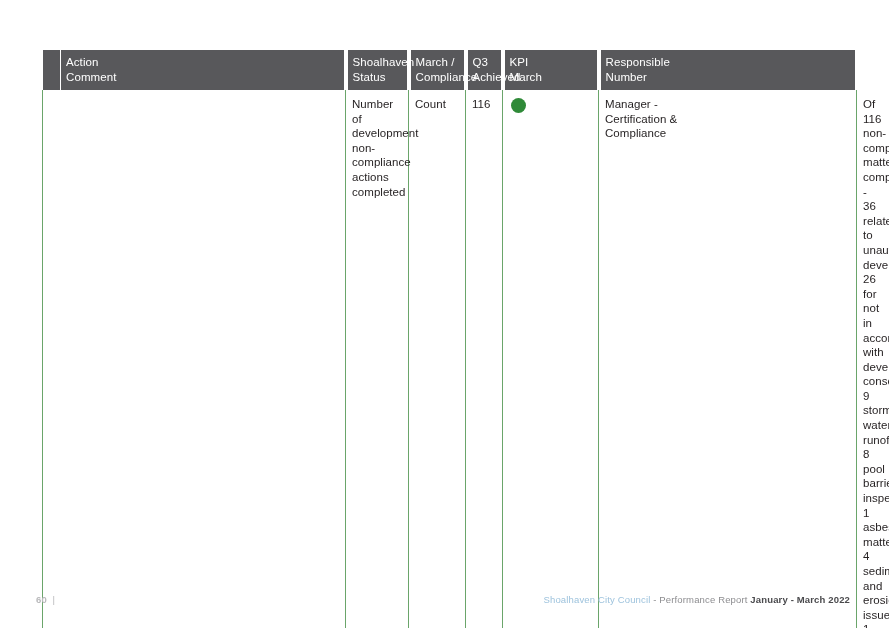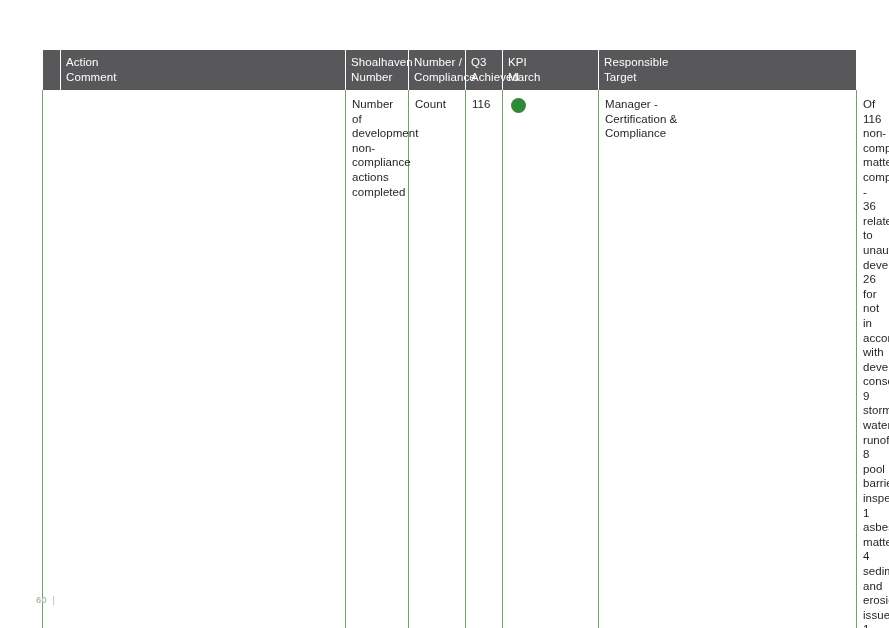--- a/index.html
+++ b/index.html
@@ -36,21 +36,21 @@
   }
   thead th {
     background: #58585b;
     color: #ffffff;
     font-weight: normal;
     font-size: 11.5px;
     line-height: 14.5px;
     text-align: left;
     vertical-align: top;
     padding: 5px 16px 6px 5px;
-    border-right: 1px solid #ffffff;
+    border-right: 4px solid #ffffff;
     letter-spacing: 0.1px;
   }
   thead th.spacer-head {
     padding: 0;
     border-right: 1px solid #ffffff;
   }
   thead th.last-head {
     border-right: none;
   }
   .head-line {
@@ -154,37 +154,37 @@
     </colgroup>
     <thead>
       <tr class="header-row">
         <th class="spacer-head"></th>
         <th>
           <span class="head-line">Action</span>
           <span class="head-line">Comment</span>
         </th>
         <th>
           <span class="head-line">Shoalhaven</span>
-          <span class="head-line">Number</span>
-        </th>
-        <th>
-          <span class="head-line">Number /</span>
+          <span class="head-line">Status</span>
+        </th>
+        <th>
+          <span class="head-line">March /</span>
           <span class="head-line">Compliance</span>
         </th>
         <th>
           <span class="head-line">Q3</span>
           <span class="head-line">Achieved</span>
         </th>
         <th>
           <span class="head-line">KPI</span>
           <span class="head-line">March</span>
         </th>
         <th>
           <span class="head-line">Responsible</span>
-          <span class="head-line">Target</span>
+          <span class="head-line">Number</span>
         </th>
         <th class="last-head">
           <span class="head-line">Reporting Measure</span>
           <span class="head-line">Comment</span>
         </th>
       </tr>
     </thead>
     <tbody>
       <tr>
         <td class="first-cell" colspan="2">
@@ -239,13 +239,16 @@
         </td>
       </tr>
     </tbody>
   </table>
 </div>
 
 <div class="footer">
   <div class="footer-left">
     <span class="pgnum">60</span><span class="pgbar">|</span>
   </div>
+  <div class="footer-right">
+    <span class="council">Shoalhaven City Council</span><span class="report"> - Performance Report </span><span class="period">January - March 2022</span>
+  </div>
 </div>
 
 </body></html>

